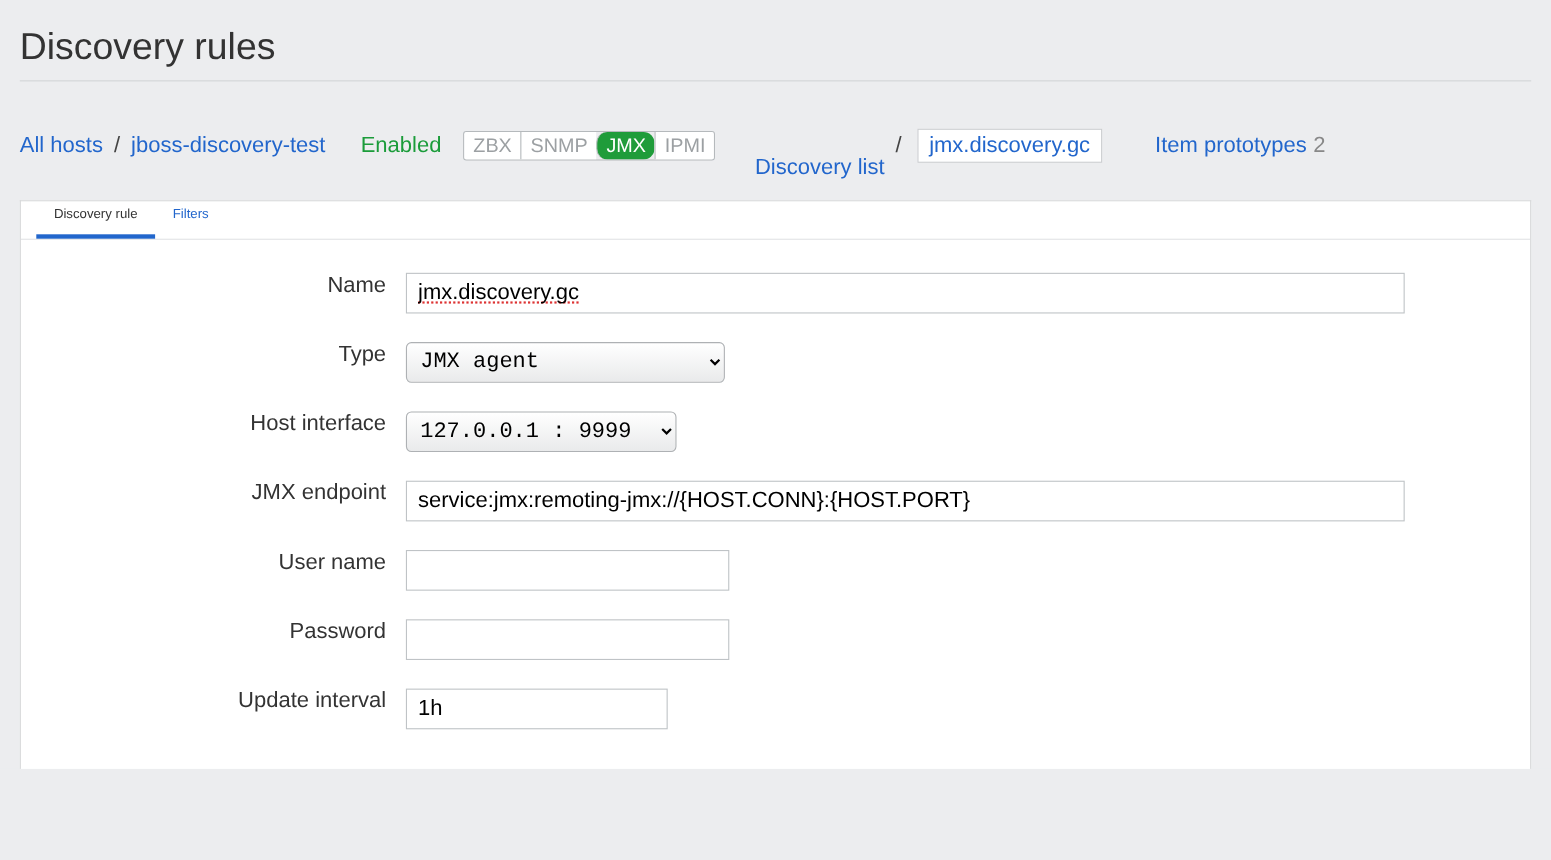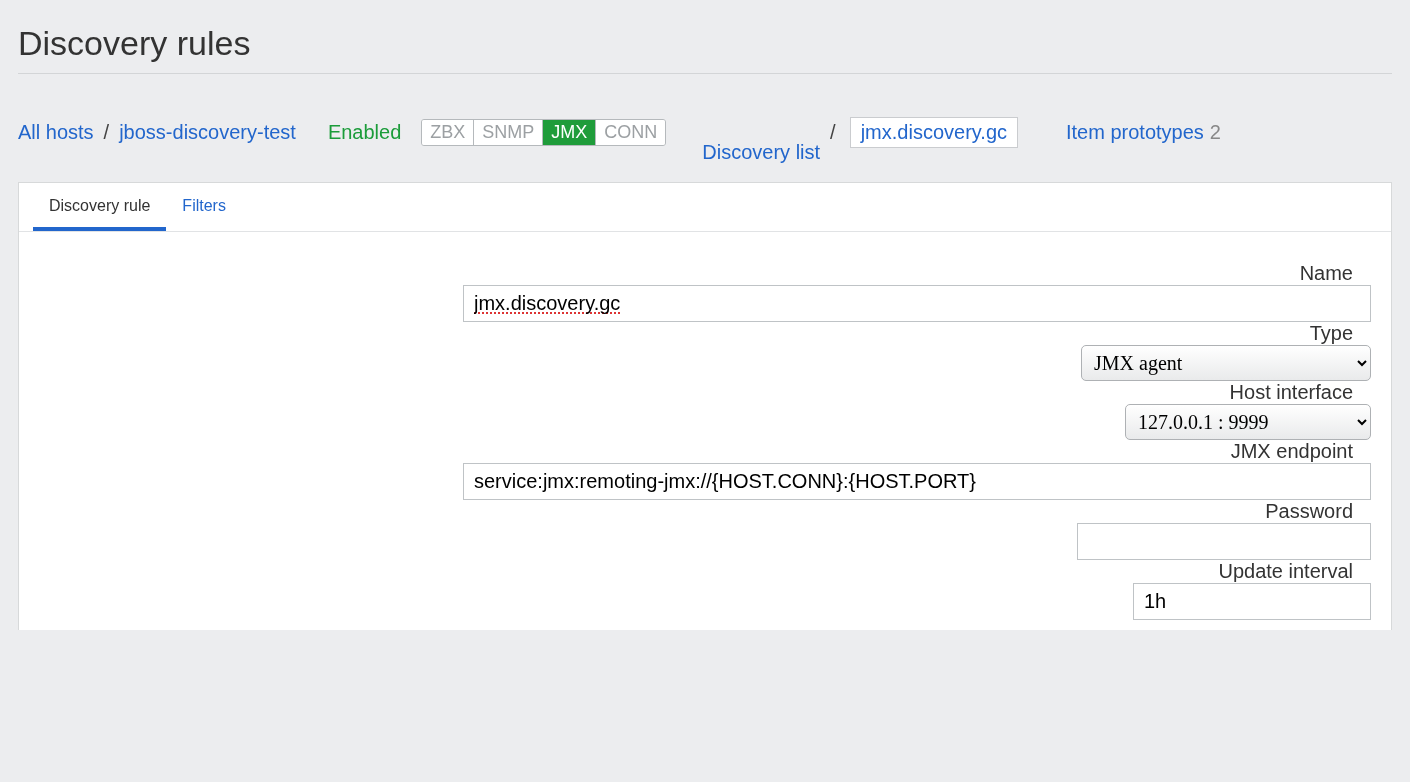--- a/index.html
+++ b/index.html
@@ -54,20 +54,21 @@
     padding: 2px 8px;
     font-size: 18px;
     color: #9ca0a3;
     border-left: 1px solid #b5b9bc;
     background: #fff;
   }
   .badge:first-child { border-left: none; }
   .badge.on {
     background: #1f9c3a;
     color: #fff;
+    border-radius: 10px;
   }
   .nav-discovery { margin-left: 6px; margin-top: 41px; }
   .nav-box {
     display: inline-block;
     background: #fff;
     border: 1px solid #cacccf;
     padding: 3px 10px;
     color: #2266cc;
     margin-left: 4px;
   }
@@ -82,39 +83,39 @@
     background: #fff;
     border: 1px solid #d7d9da;
     border-bottom: none;
   }
   .tabs {
     display: flex;
     border-bottom: 1px solid #e1e3e5;
     padding: 0 14px;
   }
   .tab {
-    padding: 14px 16px 12px 16px;
-    font-size: 16px;
+    padding: 4px 16px 12px 16px;
+    font-size: 12px;
     cursor: pointer;
   }
   .tab.active {
     color: #333;
     border-bottom: 4px solid #2266cc;
     font-weight: 400;
   }
   .tab.inactive {
     color: #2266cc;
   }
   .form {
     padding: 30px 20px 10px 20px;
   }
   .row {
     display: flex;
-    align-items: flex-end;
-    flex-direction: column;
+    align-items: flex-start;
+    margin-bottom: 26px;
   }
   .row label.lbl {
     width: 330px;
     min-width: 330px;
     text-align: right;
     padding-right: 18px;
     color: #333;
     font-size: 20px;
   }
   .row .ctrl {
@@ -125,21 +126,21 @@
     font-size: 20px;
     padding: 6px 10px;
     border: 1px solid #bfc3c6;
     background: #fff;
     outline: none;
   }
   .w-name, .w-key, .w-endpoint { width: 908px; }
   .w-user, .w-pass { width: 294px; }
   .w-interval { width: 238px; border-color:#2266cc; }
   select.sel {
-    font-family: Liberation Serif, serif;
+    font-family: Liberation Mono, monospace;
     font-size: 20px;
     padding: 5px 8px;
     width: 290px;
     border: 1px solid #aeb1b4;
     border-radius: 5px;
     background: linear-gradient(#ffffff,#e9eaeb);
   }
   .spellred {
     text-decoration: underline dotted #d33;
     text-decoration-skip-ink: none;
@@ -156,21 +157,21 @@
     <a href="#">All hosts</a>
     <span class="sep">/</span>
     <a href="#">jboss-discovery-test</a>
 
     <span class="enabled">Enabled</span>
 
     <div class="badge-group">
       <span class="badge">ZBX</span>
       <span class="badge">SNMP</span>
       <span class="badge on">JMX</span>
-      <span class="badge">CONN</span>
+      <span class="badge">IPMI</span>
     </div>
 
     <a href="#" class="nav-discovery">Discovery list</a>
     <span class="sep">/</span>
     <span class="nav-box">jmx.discovery.gc</span>
 
     <span class="item-proto">
       <a href="#">Item prototypes</a>
       <span class="count">2</span>
     </span>
@@ -210,20 +211,26 @@
         </div>
       </div>
 
       <div class="row">
         <label class="lbl">JMX endpoint</label>
         <div class="ctrl">
           <input class="text w-endpoint" type="text" value="service:jmx:remoting-jmx://{HOST.CONN}:{HOST.PORT}" style="">
         </div>
       </div>
 
+      <div class="row">
+        <label class="lbl">User name</label>
+        <div class="ctrl">
+          <input class="text w-user" type="text" value="" style="">
+        </div>
+      </div>
 
       <div class="row">
         <label class="lbl">Password</label>
         <div class="ctrl">
           <input class="text w-pass" type="password" value="" style="">
         </div>
       </div>
 
       <div class="row">
         <label class="lbl">Update interval</label>

